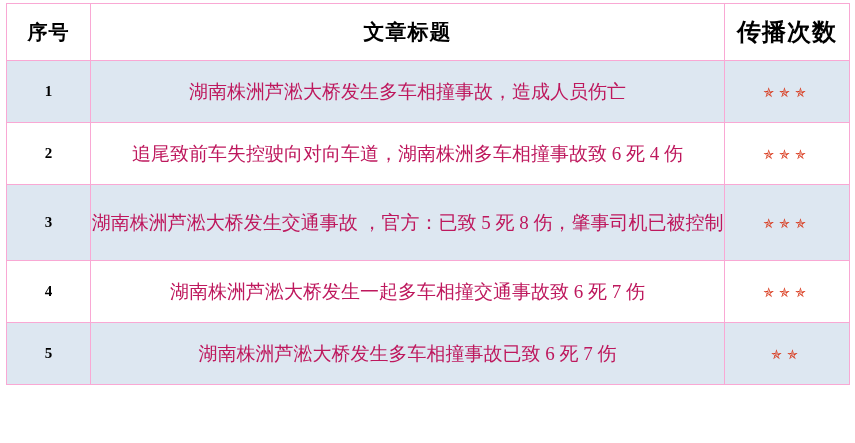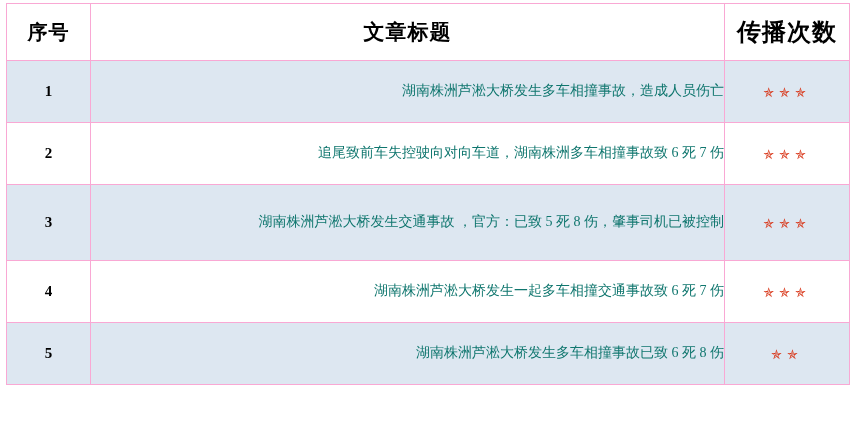--- a/index.html
+++ b/index.html
@@ -51,25 +51,25 @@
   tbody tr.row-odd td { background: #dde7f1; }
   tbody tr.row-even td { background: #ffffff; }
 
   td.cell-idx {
     text-align: center;
     font-size: 15px;
     font-weight: bold;
     color: #000000;
   }
   td.cell-title {
-    font-size: 14px;
-    color: #0f766e;
+    font-size: 19px;
+    color: #be185d;
     line-height: 1.75;
     padding: 10px 14px 10px 16px;
-    text-align: right;
+    text-align: center;
     word-break: break-all;
   }
   td.cell-spread {
     text-align: center;
     white-space: nowrap;
     padding: 4px 0;
   }
   .stars {
     display: inline-block;
     color: #d83416;
@@ -104,41 +104,41 @@
     <tbody>
       <tr class="row-odd">
         <td class="cell-idx">1</td>
         <td class="cell-title">湖南株洲芦淞大桥发生多车相撞事故，造成人员伤亡</td>
         <td class="cell-spread">
           <span class="stars" style="color: rgb(216, 52, 22);"><span class="star">✯</span><span class="star">✯</span><span class="star">✯</span></span>
         </td>
       </tr>
       <tr class="row-even">
         <td class="cell-idx">2</td>
-        <td class="cell-title">追尾致前车失控驶向对向车道，湖南株洲多车相撞事故致 6 死 7 伤</td>
+        <td class="cell-title">追尾致前车失控驶向对向车道，湖南株洲多车相撞事故致 6 死 4 伤</td>
         <td class="cell-spread">
           <span class="stars" style="color: rgb(216, 52, 22);"><span class="star">✯</span><span class="star">✯</span><span class="star">✯</span></span>
         </td>
       </tr>
       <tr class="row-odd tall">
         <td class="cell-idx">3</td>
         <td class="cell-title">湖南株洲芦淞大桥发生交通事故 ，官方：已致 5 死 8 伤，肇事司机已被控制</td>
         <td class="cell-spread">
           <span class="stars" style="color: rgb(216, 52, 22);"><span class="star">✯</span><span class="star">✯</span><span class="star">✯</span></span>
         </td>
       </tr>
       <tr class="row-even">
         <td class="cell-idx">4</td>
         <td class="cell-title">湖南株洲芦淞大桥发生一起多车相撞交通事故致 6 死 7 伤</td>
         <td class="cell-spread">
           <span class="stars" style="color: rgb(216, 52, 22);"><span class="star">✯</span><span class="star">✯</span><span class="star">✯</span></span>
         </td>
       </tr>
       <tr class="row-odd">
         <td class="cell-idx">5</td>
-        <td class="cell-title">湖南株洲芦淞大桥发生多车相撞事故已致 6 死 8 伤</td>
+        <td class="cell-title">湖南株洲芦淞大桥发生多车相撞事故已致 6 死 7 伤</td>
         <td class="cell-spread">
           <span class="stars" style="color: rgb(216, 52, 22);"><span class="star">✯</span><span class="star">✯</span></span>
         </td>
       </tr>
     </tbody>
   </table>
 </div>
 
 </body></html>

